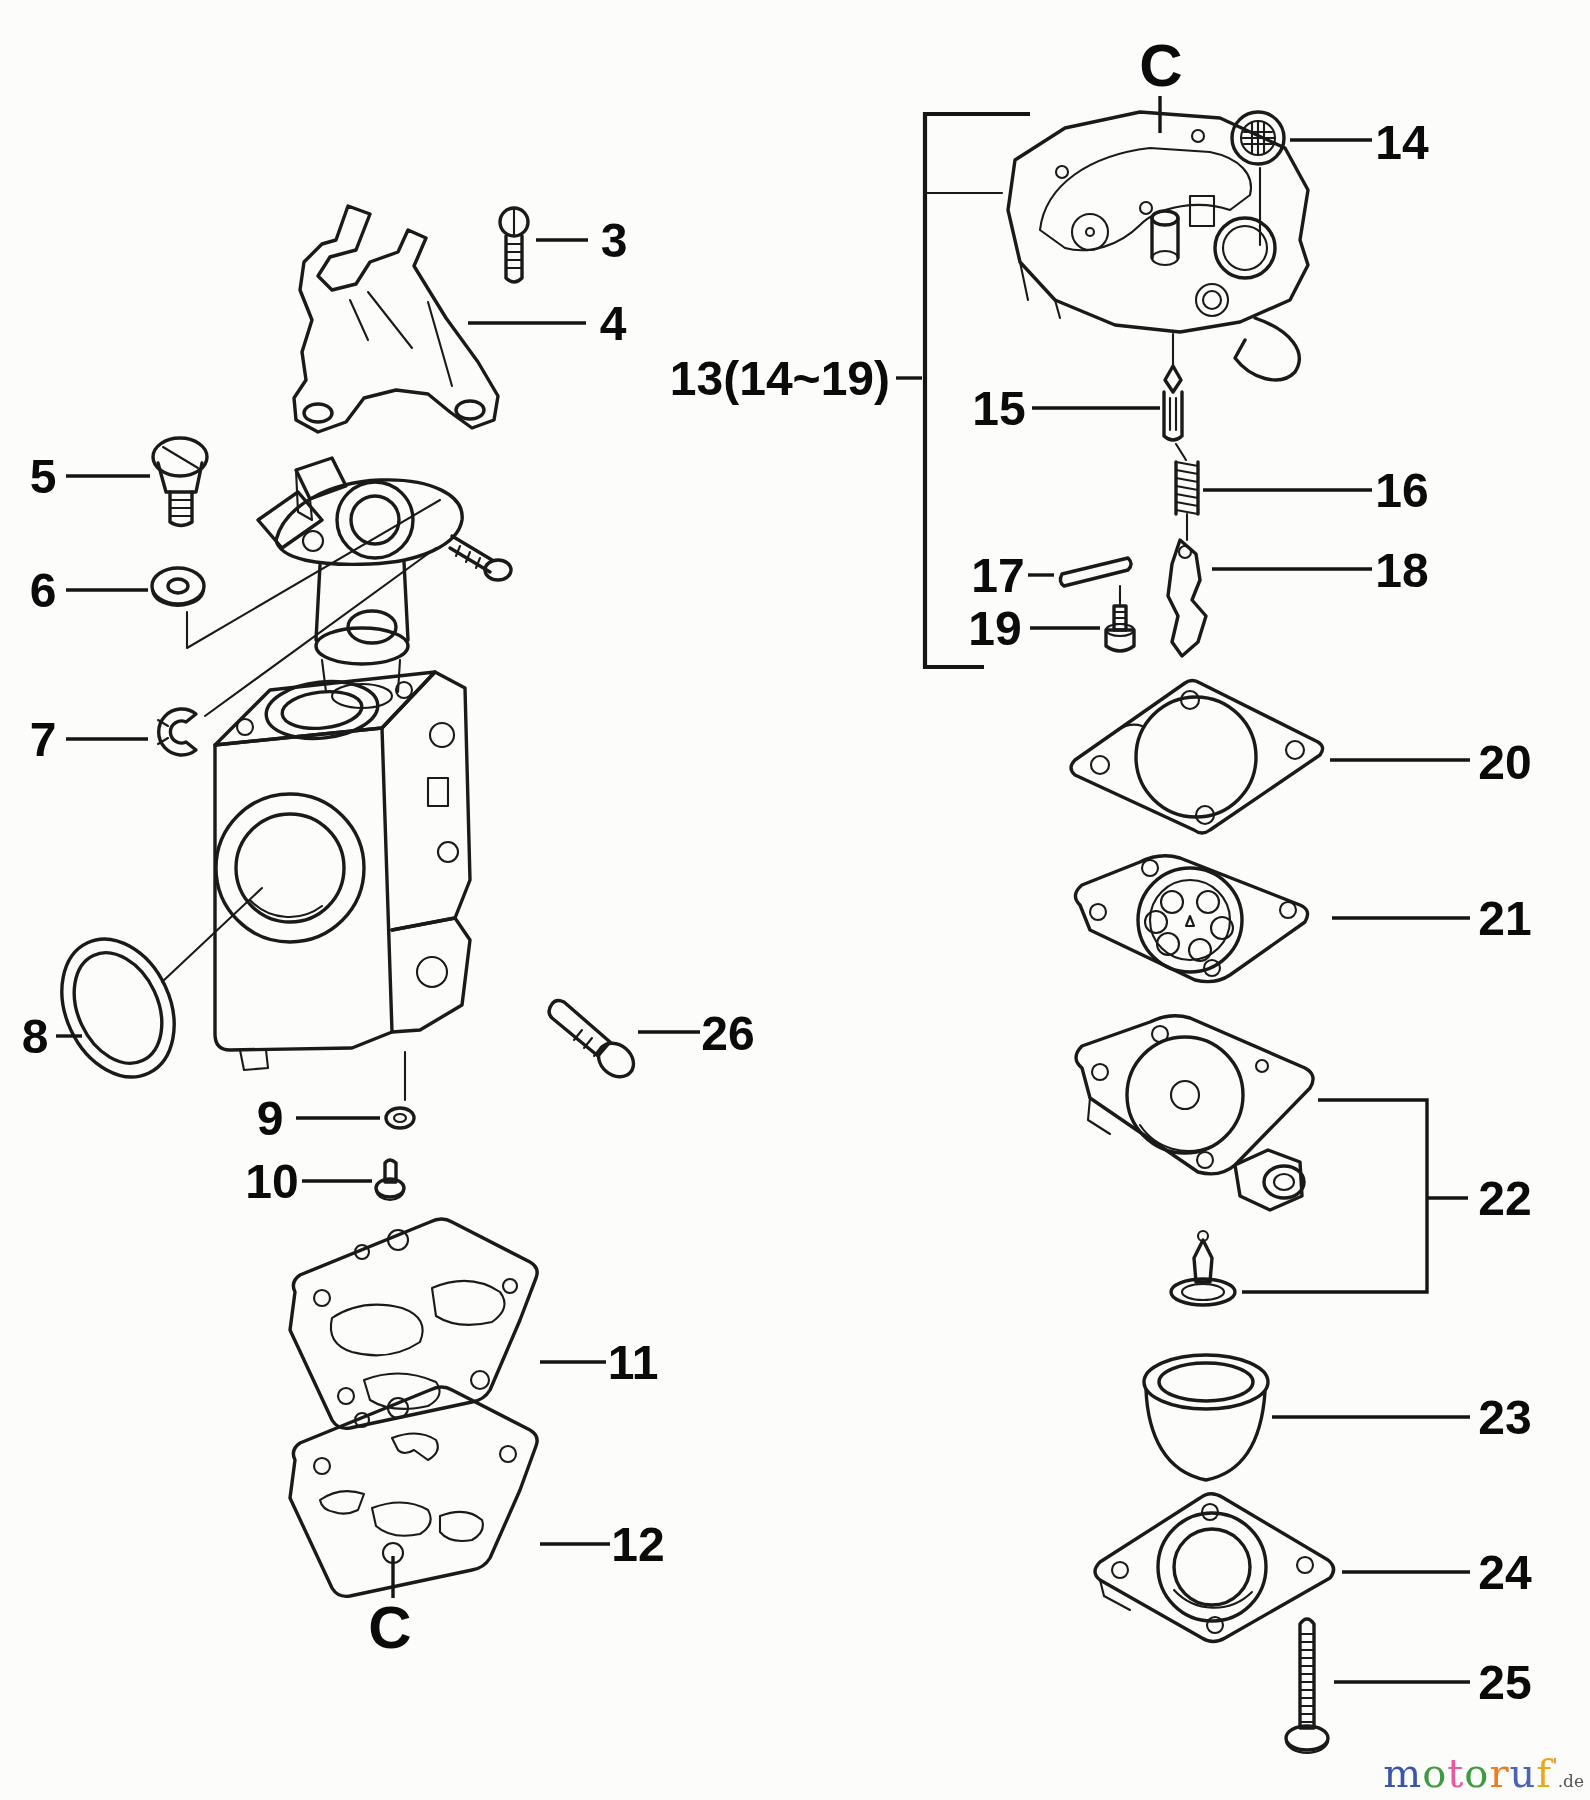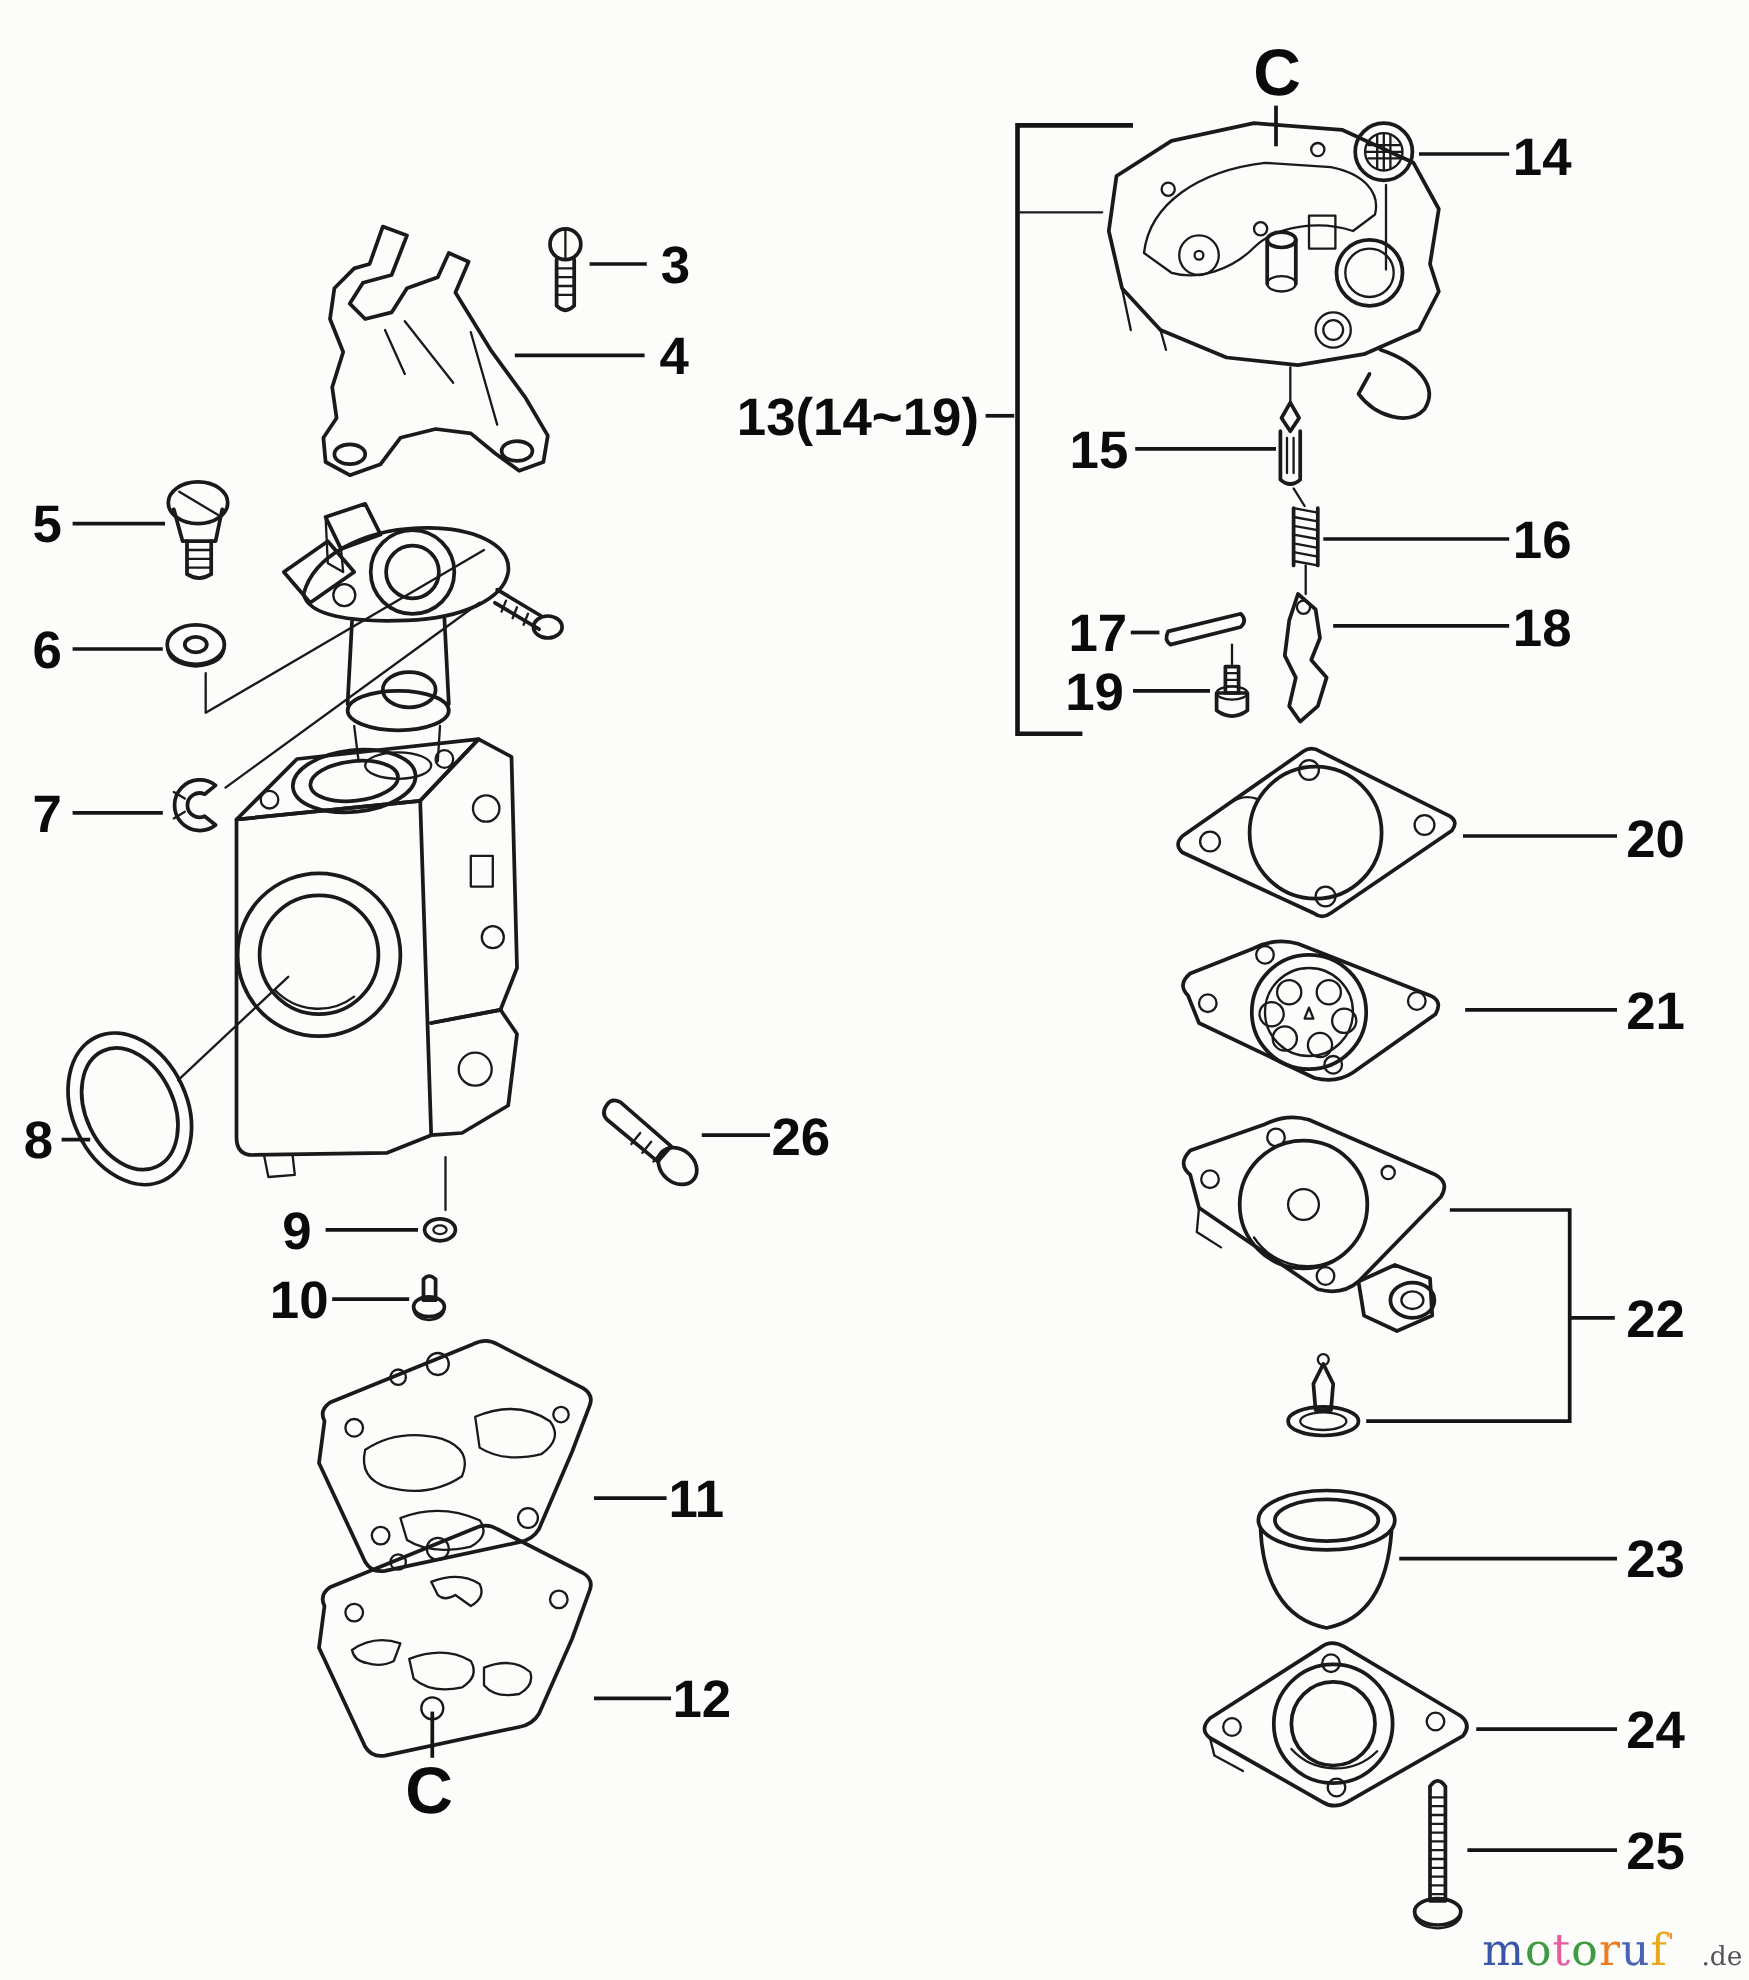--- a/index.html
+++ b/index.html
@@ -8,21 +8,21 @@
   svg{position:absolute;left:0;top:0;}
   .part{fill:none;stroke:#1a1a1a;stroke-width:3.4;stroke-linejoin:round;stroke-linecap:round;}
   .thin{fill:none;stroke:#1a1a1a;stroke-width:2.1;stroke-linejoin:round;stroke-linecap:round;}
   .lead{fill:none;stroke:#151515;stroke-width:3.4;stroke-linecap:butt;}
   .bracket{fill:none;stroke:#151515;stroke-width:4.2;}
   .lbl{font-family:"Liberation Sans",sans-serif;font-size:48px;font-weight:bold;fill:#0b0b0b;}
   .marker{font-family:"Liberation Sans",sans-serif;font-size:60px;font-weight:bold;fill:#0b0b0b;}
   .logo{position:absolute;right:6px;bottom:4px;font-family:"DejaVu Serif",serif;
         font-size:40px;font-weight:500;letter-spacing:1px;white-space:nowrap;}
   .logo .tick{font-size:20px;vertical-align:super;letter-spacing:0;}
-  .logo .suffix{font-size:24px;letter-spacing:0;margin-left:25px;}
+  .logo .suffix{font-size:17px;letter-spacing:0;}
 </style>
 </head>
 <body>
 
 <div class="stage">
 <svg width="1590" height="1800" viewBox="0 0 1590 1800">
 
   <g>
     <circle class="part" cx="514" cy="222" r="14"></circle>
     <path class="thin" d="M514,210 L514,234"></path>

